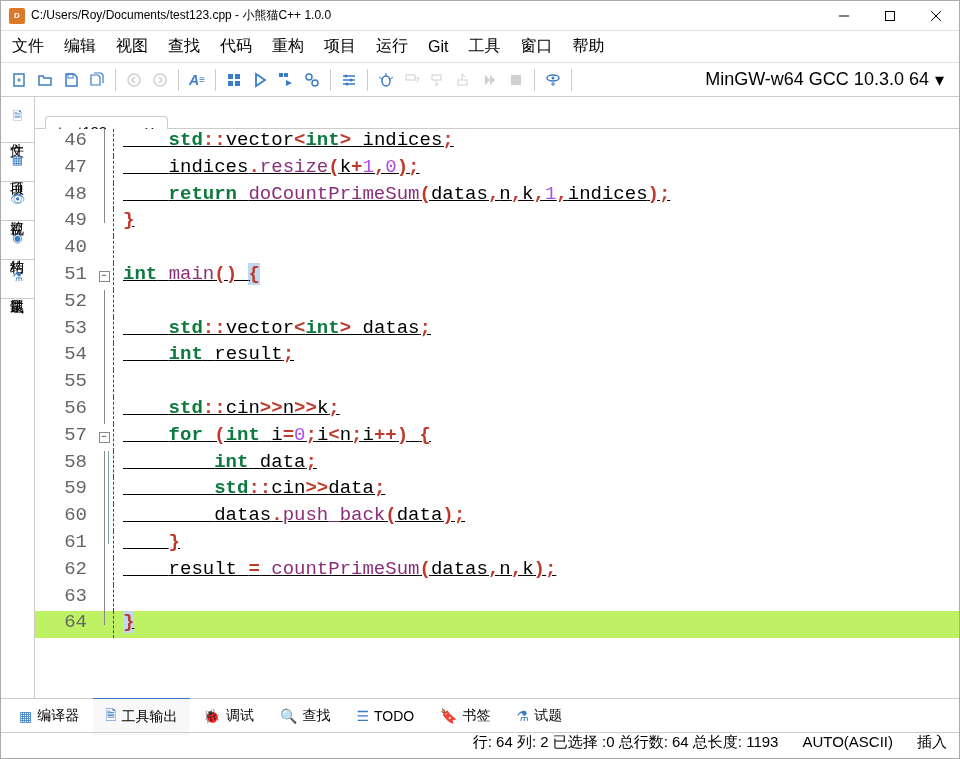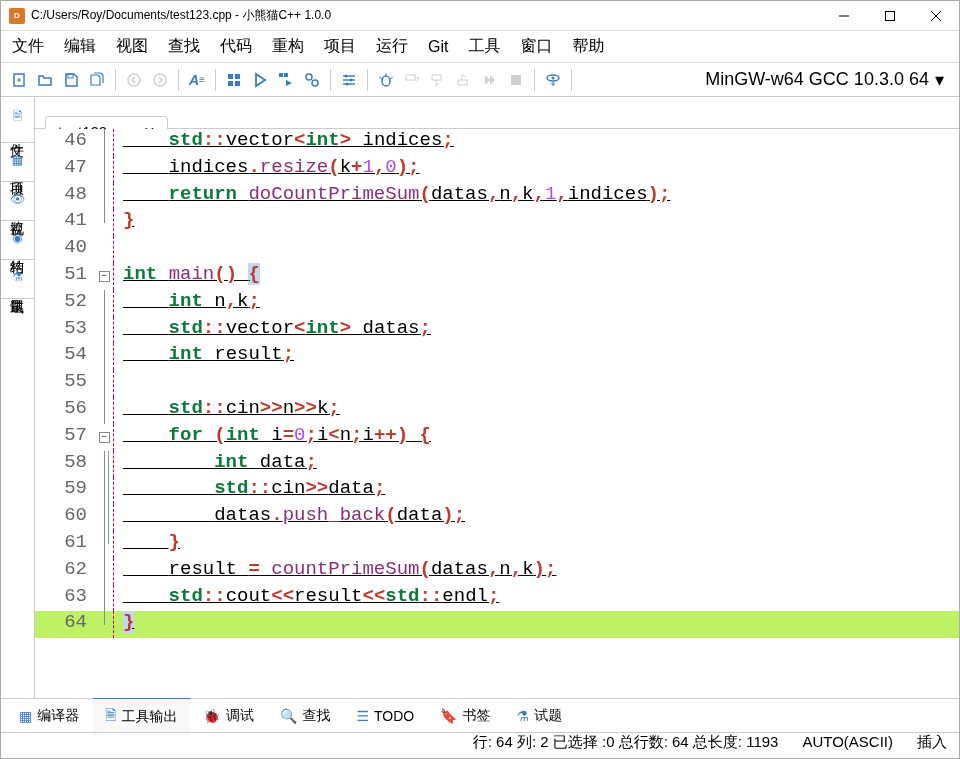--- a/index.html
+++ b/index.html
@@ -277,21 +277,21 @@
           </div>
         <div class="code-line">
             <div class="gutter">48</div>
             <div class="fold-col">
               <div class="fold-line"></div>
             </div>
             <div class="margin-line"></div>
             <div class="code-text">    <span class="kw">return</span> <span class="fn">doCountPrimeSum</span><span class="br">(</span><span class="id">datas</span><span class="op">,</span><span class="id">n</span><span class="op">,</span><span class="id">k</span><span class="op">,</span><span class="num">1</span><span class="op">,</span><span class="id">indices</span><span class="br">)</span><span class="op">;</span></div>
           </div>
         <div class="code-line">
-            <div class="gutter">41</div>
+            <div class="gutter">49</div>
             <div class="fold-col">
               <div class="fold-line" style="height:50%;top:0"></div>
             </div>
             <div class="margin-line"></div>
             <div class="code-text"><span class="br">}</span></div>
           </div>
         <div class="code-line">
             <div class="gutter">40</div>
             <div class="fold-col"></div>
             <div class="margin-line"></div>
@@ -304,21 +304,20 @@
             </div>
             <div class="margin-line"></div>
             <div class="code-text"><span class="ty">int</span> <span class="fn">main</span><span class="br">()</span> <span class="br sel">{</span></div>
           </div>
         <div class="code-line">
             <div class="gutter">52</div>
             <div class="fold-col">
               <div class="fold-line"></div>
             </div>
             <div class="margin-line"></div>
-            <div class="code-text">    <span class="ty">int</span> <span class="id">n</span><span class="op">,</span><span class="id">k</span><span class="op">;</span></div>
           </div>
         <div class="code-line">
             <div class="gutter">53</div>
             <div class="fold-col">
               <div class="fold-line"></div>
             </div>
             <div class="margin-line"></div>
             <div class="code-text">    <span class="ns">std</span><span class="op">::</span><span class="id">vector</span><span class="op">&lt;</span><span class="ty">int</span><span class="op">&gt;</span> <span class="id">datas</span><span class="op">;</span></div>
           </div>
         <div class="code-line">
@@ -396,21 +395,20 @@
             </div>
             <div class="margin-line"></div>
             <div class="code-text">    <span class="id">result</span> <span class="op">=</span> <span class="fn">countPrimeSum</span><span class="br">(</span><span class="id">datas</span><span class="op">,</span><span class="id">n</span><span class="op">,</span><span class="id">k</span><span class="br">)</span><span class="op">;</span></div>
           </div>
         <div class="code-line">
             <div class="gutter">63</div>
             <div class="fold-col">
               <div class="fold-line"></div>
             </div>
             <div class="margin-line"></div>
-            <div class="code-text">    <span class="ns">std</span><span class="op">::</span><span class="id">cout</span><span class="op">&lt;&lt;</span><span class="id">result</span><span class="op">&lt;&lt;</span><span class="ns">std</span><span class="op">::</span><span class="id">endl</span><span class="op">;</span></div>
           </div>
         <div class="code-line hl">
             <div class="gutter">64</div>
             <div class="fold-col">
               <div class="fold-line" style="height:50%;top:0"></div>
             </div>
             <div class="margin-line"></div>
             <div class="code-text"><span class="br sel">}</span></div>
           </div>
       </div>

